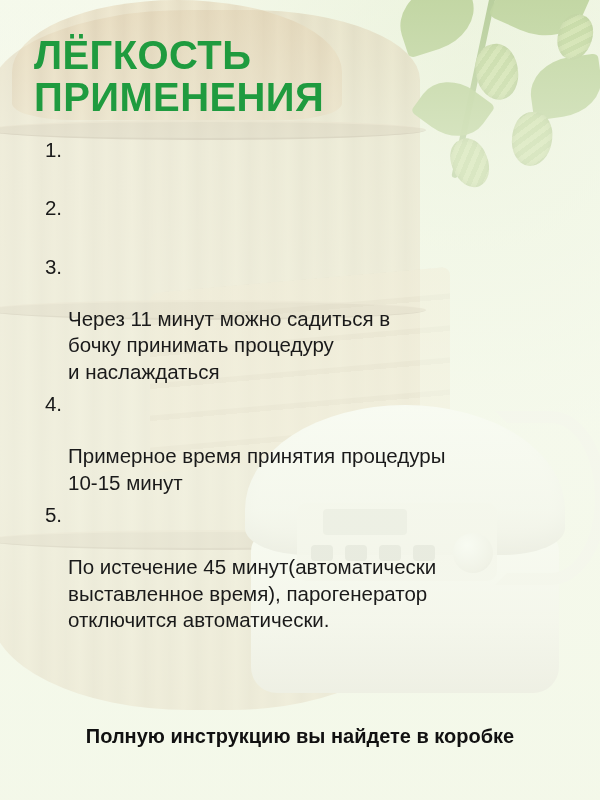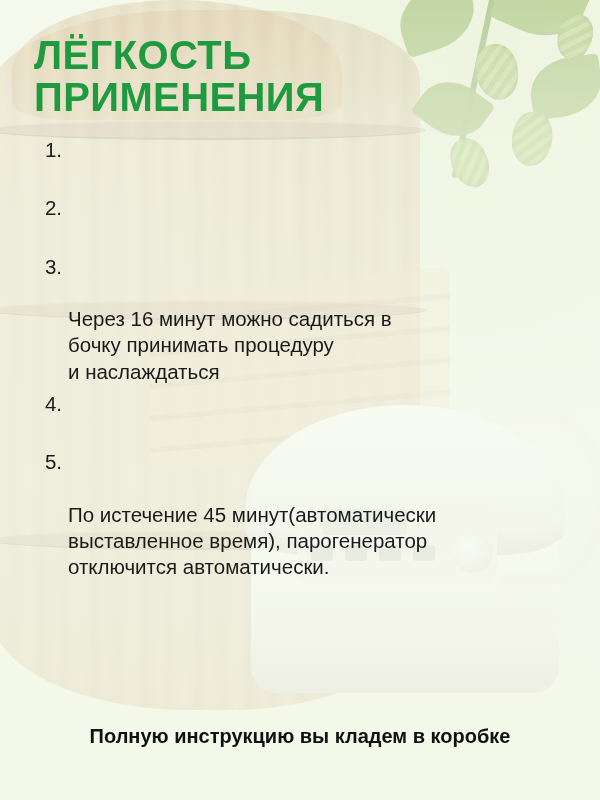--- a/index.html
+++ b/index.html
@@ -317,30 +317,32 @@
 
     <ol class="steps">
       <li class="step">
         <span class="num">1.</span>
       </li>
       <li class="step">
         <span class="num">2.</span>
       </li>
       <li class="step">
         <span class="num">3.</span>
-        <span>Через 16 минут можно садиться в
+        <span>Через 11 минут можно садиться в
 бочку принимать процедуру
 и наслаждаться</span>
       </li>
       <li class="step">
         <span class="num">4.</span>
+        <span>Примерное время принятия процедуры
+10-15 минут</span>
       </li>
       <li class="step">
         <span class="num">5.</span>
         <span>По истечение 45 минут(автоматически
 выставленное время), парогенератор
 отключится автоматически.</span>
       </li>
     </ol>
 
-    <div class="footer-note">Полную инструкцию вы кладем в коробке</div>
+    <div class="footer-note">Полную инструкцию вы найдете в коробке</div>
   </div>
 </div>
 
 </body></html>

